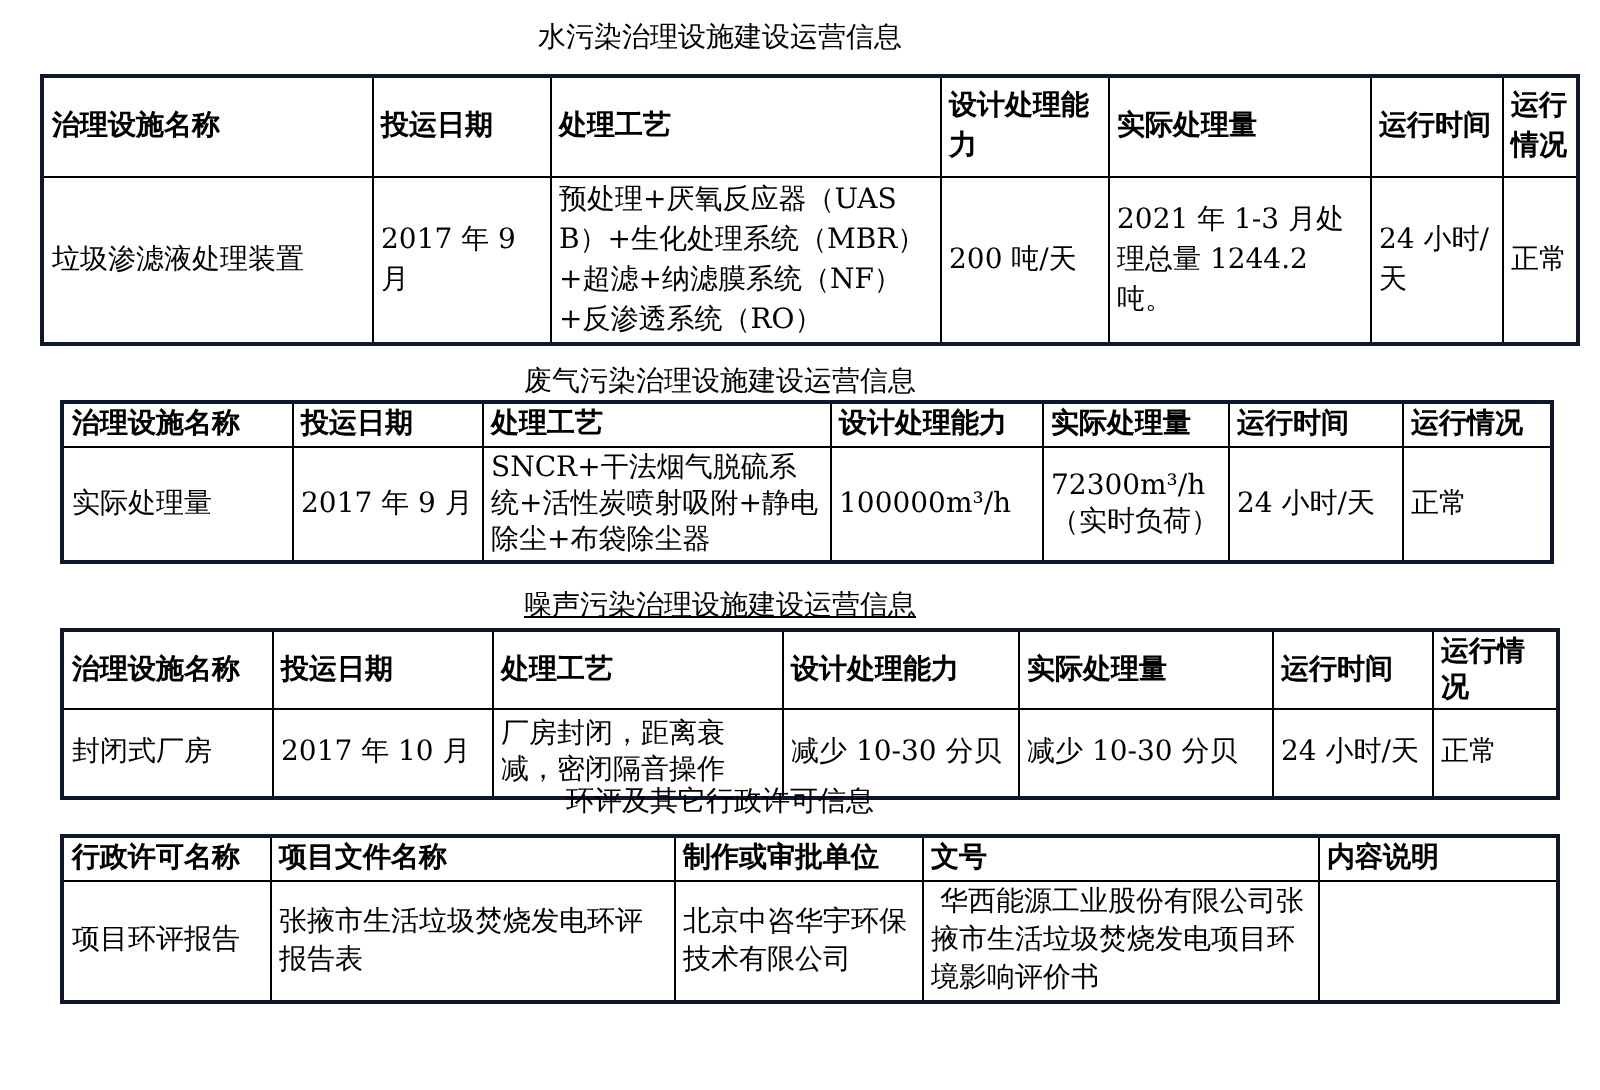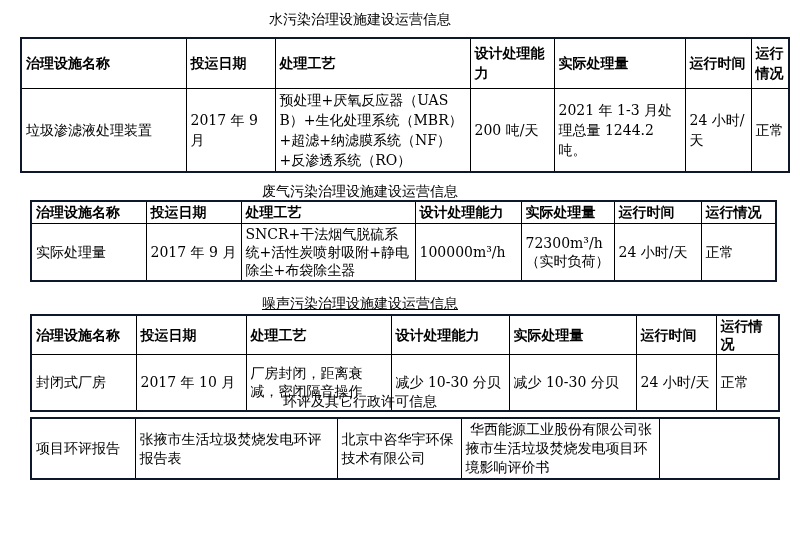--- a/index.html
+++ b/index.html
@@ -51,21 +51,21 @@
   .t-gas .c4{width:106px}.t-gas .c5{width:93px}.t-gas .c6{width:87px}.t-gas .c7{width:75px}
   .t-gas tr.hdr { height:22px; }
   .t-gas tr.r0  { height:56px; }
   .t-gas-title  { top:183px; }
 
   
   .t-noise { top:314px; left:30px; width:748px; line-height:18px; }
   .t-noise .c1{width:105px}.t-noise .c2{width:110px}.t-noise .c3{width:145px}
   .t-noise .c4{width:118px}.t-noise .c5{width:127px}.t-noise .c6{width:80px}.t-noise .c7{width:63px}
   .t-noise tr.hdr { height:22px; }
-  .t-noise tr.r0  { height:56px; }
+  .t-noise tr.r0  { height:44px; }
   .t-noise-title  { top:295px;text-decoration:underline; }
 
   
   .t-permit { top:417px; left:30px; width:748px; line-height:19px; }
   .t-permit .c1{width:104px}.t-permit .c2{width:202px}.t-permit .c3{width:124px}
   .t-permit .c4{width:198px}.t-permit .c5{width:120px}
   .t-permit tr.hdr { height:22px; }
   .t-permit tr.r0  { height:60px; }
   .t-permit tr.r1  { height:22px; }
   .t-permit-title  { top:393px; }
@@ -176,20 +176,27 @@
 <div class="abs sec-title t-permit-title">环评及其它行政许可信息</div>
 <table class="abs tbl t-permit">
   <colgroup>
       <col class="c1">
       <col class="c2">
       <col class="c3">
       <col class="c4">
       <col class="c5">
     </colgroup>
   <tbody>
+    <tr class="hdr">
+      <th>行政许可名称</th>
+      <th>项目文件名称</th>
+      <th>制作或审批单位</th>
+      <th>文号</th>
+      <th>内容说明</th>
+    </tr>
     <tr class="r0">
       <td>项目环评报告</td>
       <td>张掖市生活垃圾焚烧发电环评报告表</td>
       <td>北京中咨华宇环保技术有限公司</td>
       <td> 华西能源工业股份有限公司张掖市生活垃圾焚烧发电项目环境影响评价书</td>
       <td></td>
     </tr>
   </tbody>
 </table>
 

